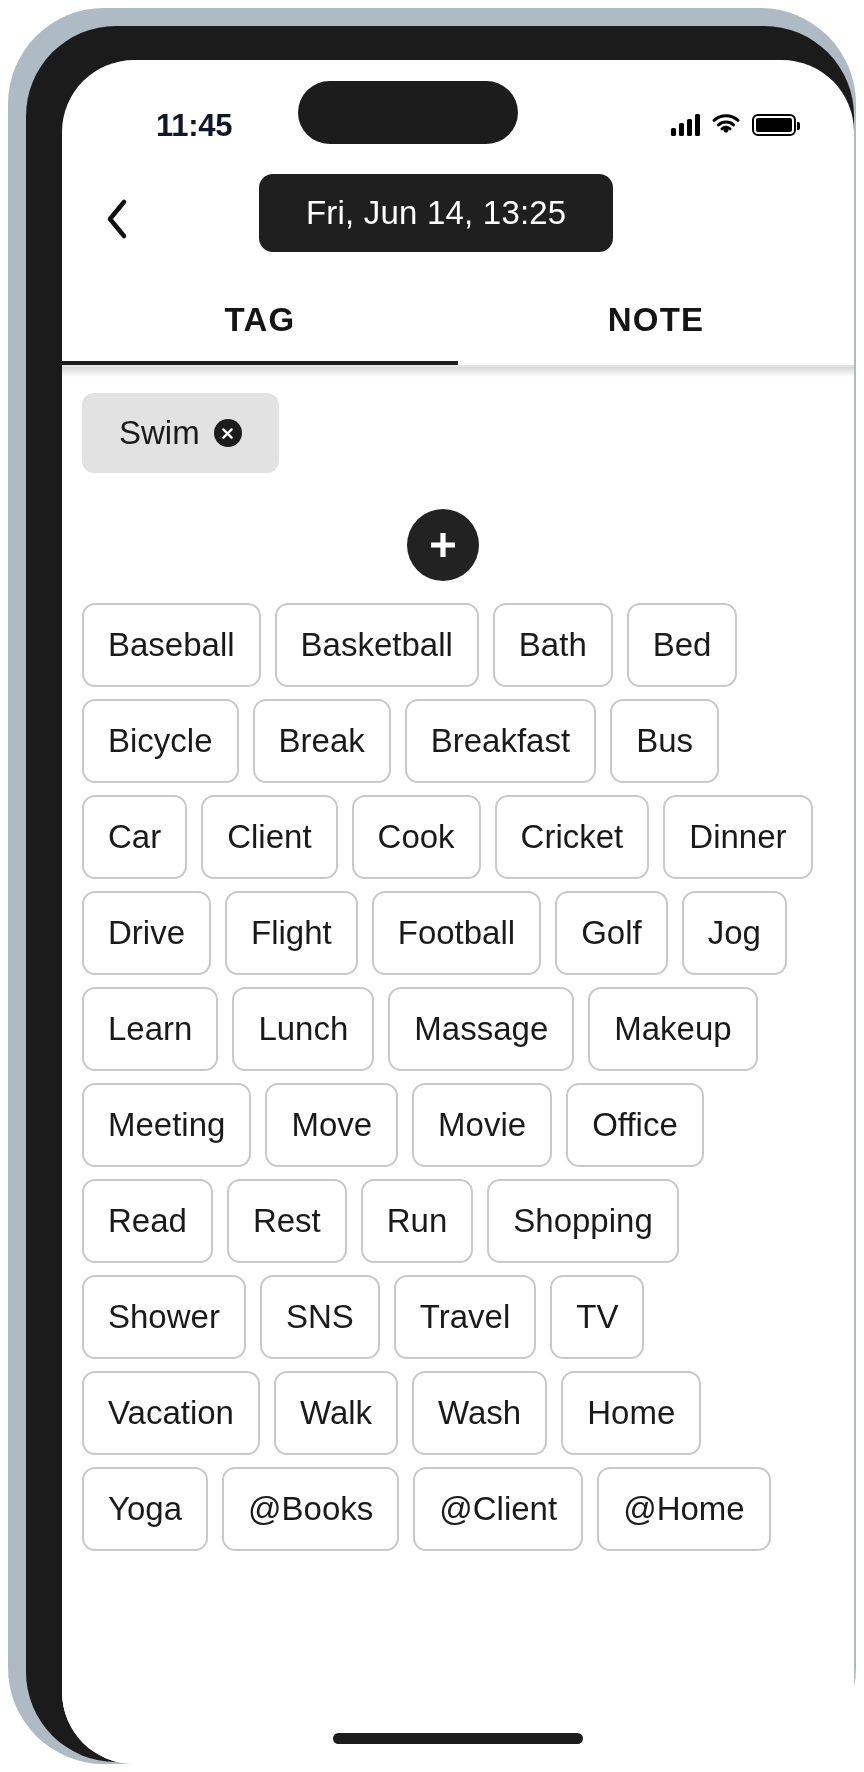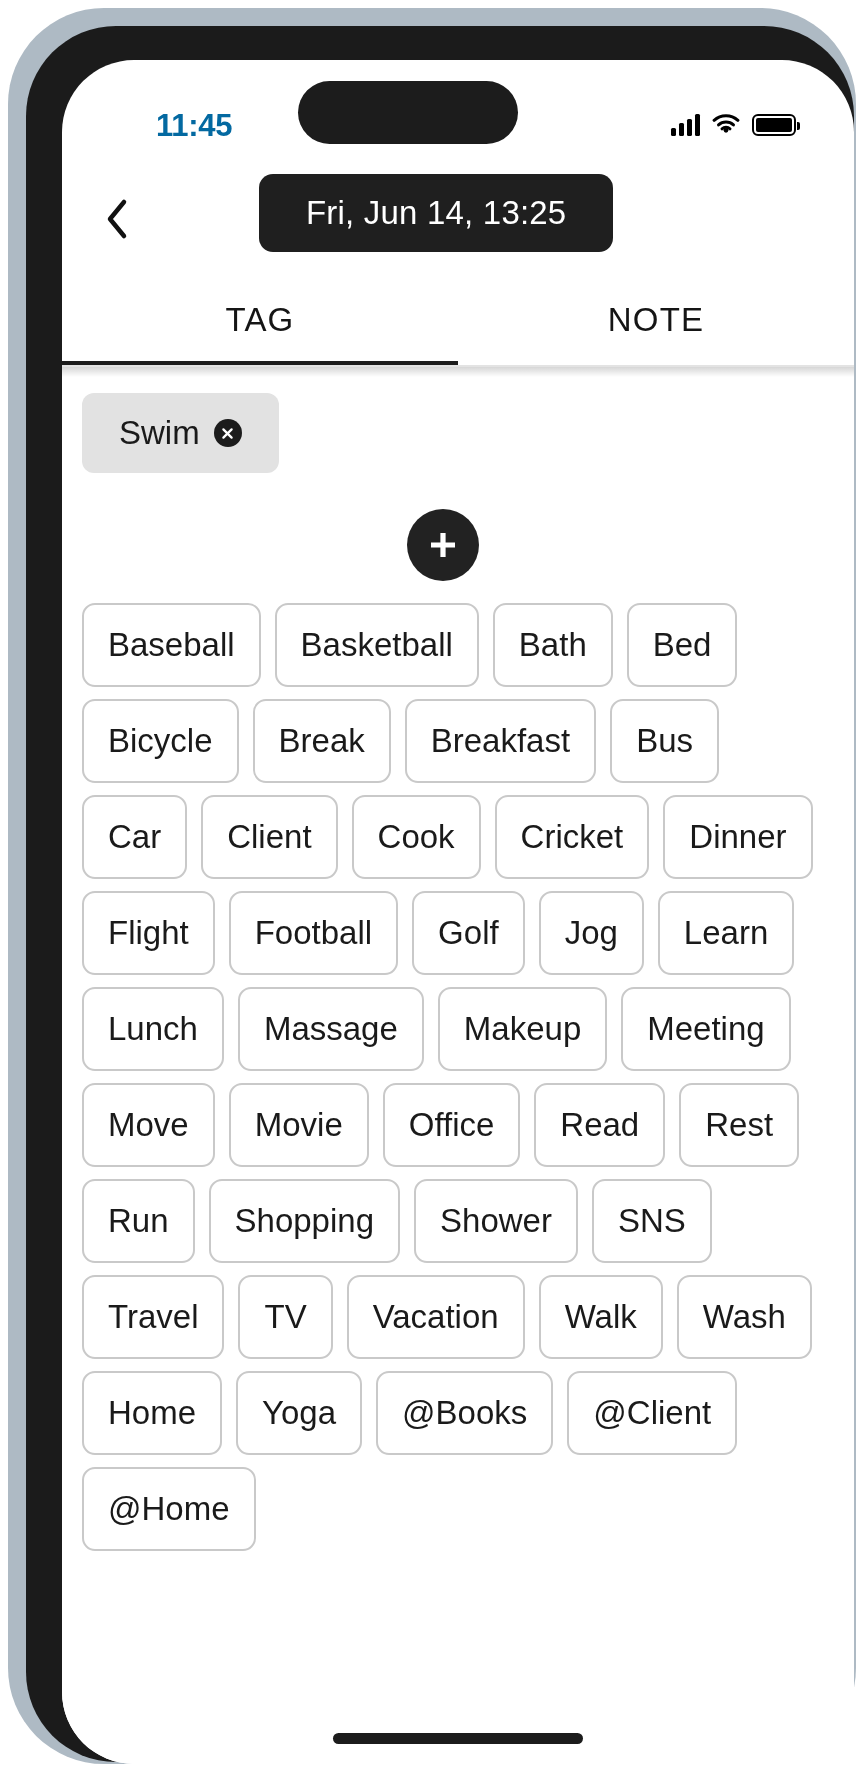--- a/index.html
+++ b/index.html
@@ -41,21 +41,21 @@
     left: 0; top: 0;
     width: 792px; height: 96px;
     display: flex;
     align-items: center;
   }
   .status-time {
     position: absolute;
     left: 94px; top: 48px;
     font-size: 31px;
     font-weight: bold;
-    color: #0369a1;
+    color: #0f172a;
     letter-spacing: -0.3px;
   }
   .dynamic-island {
     position: absolute;
     left: 236px; top: 21px;
     width: 220px; height: 63px;
     background: #1c1c1c;
     border-radius: 34px;
   }
   .status-right {
@@ -125,20 +125,21 @@
     position: absolute;
     left: 0; top: 212px;
     width: 792px; height: 96px;
     display: flex;
   }
   .tab {
     flex: 1;
     display: flex; align-items: center; justify-content: center;
     position: relative;
     cursor: pointer;
+    font-weight: bold;
   }
   .tab span {
     font-size: 33px;
     color: #151515;
     letter-spacing: 1.2px;
   }
   .tab.active::after {
     content: "";
     position: absolute;
     left: 0; bottom: 0;
@@ -348,20 +349,23 @@
             <div class="tag-chip">
               <span>Cook</span>
             </div>
             <div class="tag-chip">
               <span>Cricket</span>
             </div>
             <div class="tag-chip">
               <span>Dinner</span>
             </div>
             <div class="tag-chip">
+              <span>Drive</span>
+            </div>
+            <div class="tag-chip">
               <span>Flight</span>
             </div>
             <div class="tag-chip">
               <span>Football</span>
             </div>
             <div class="tag-chip">
               <span>Golf</span>
             </div>
             <div class="tag-chip">
               <span>Jog</span>

